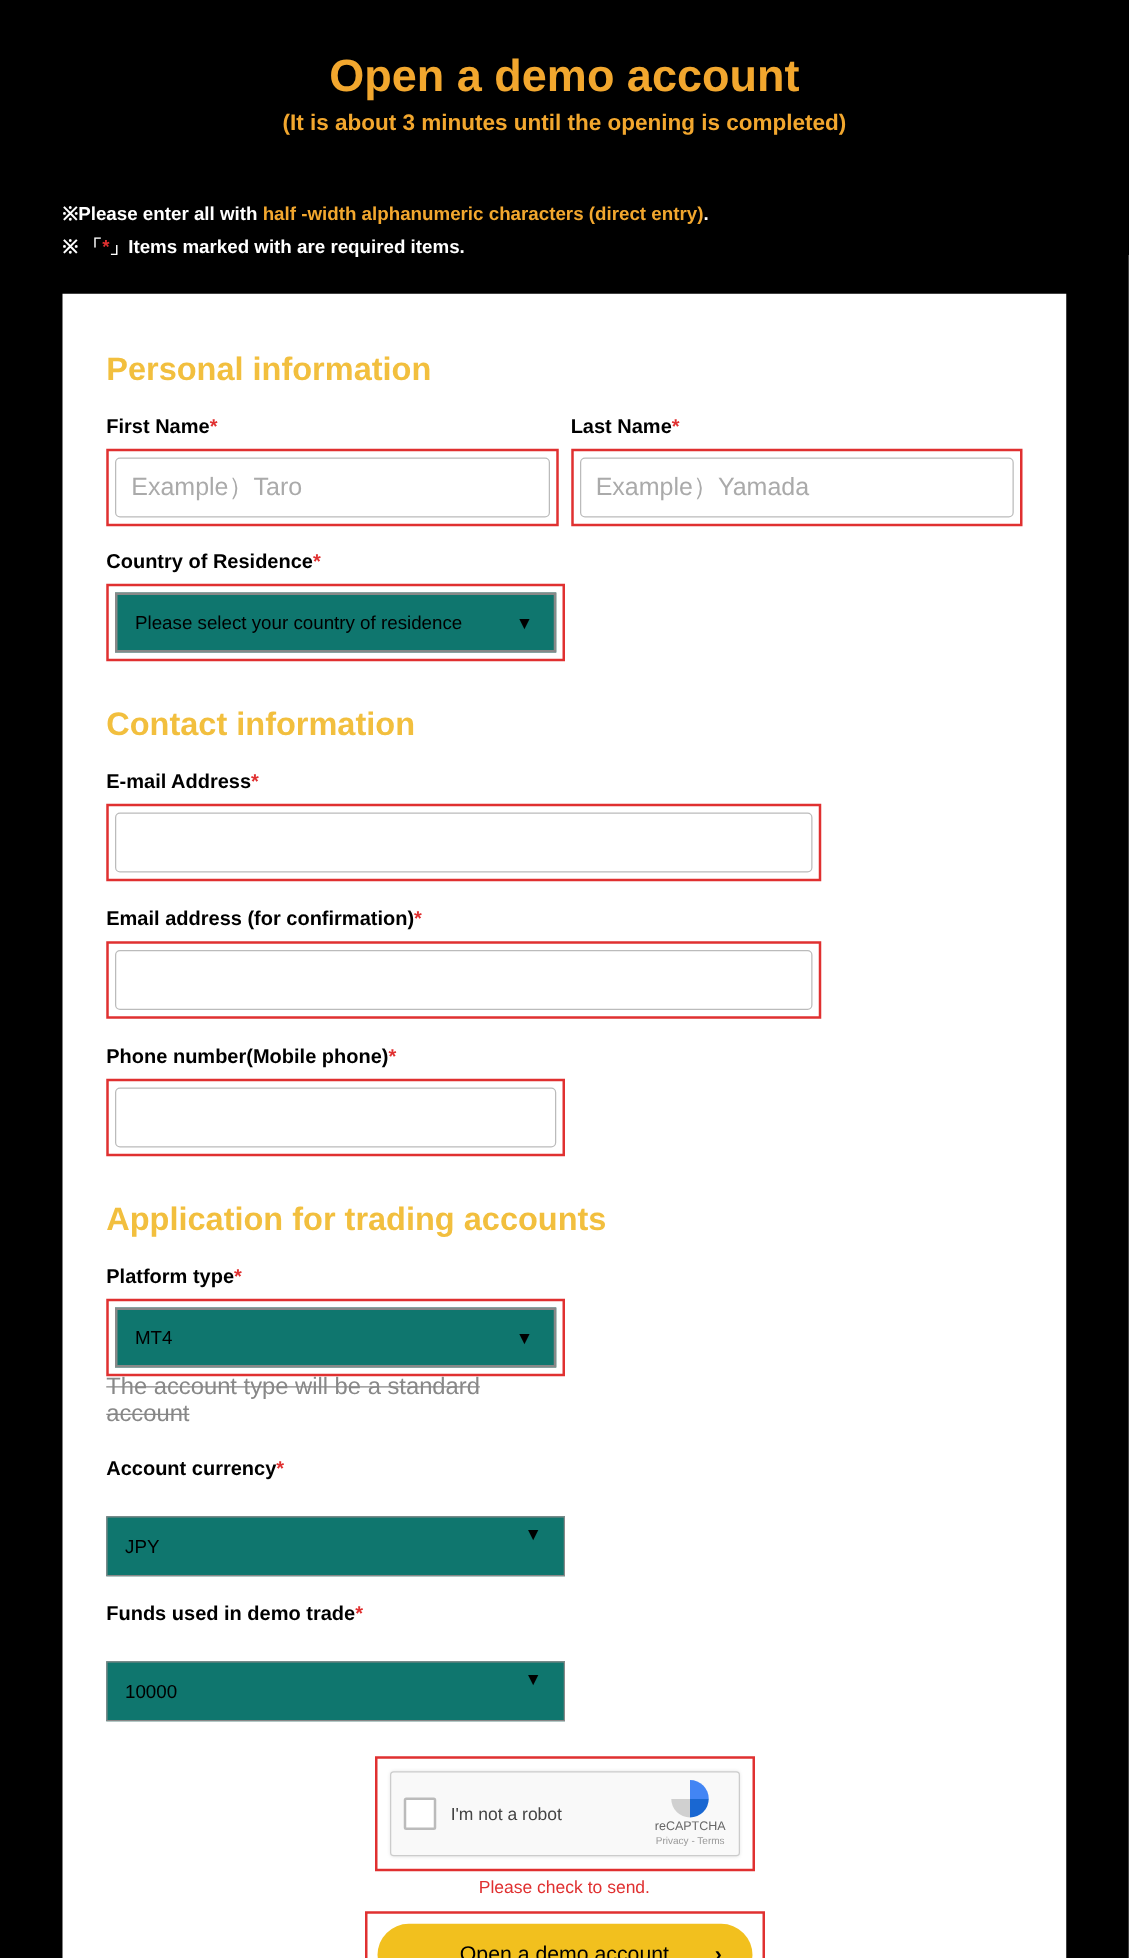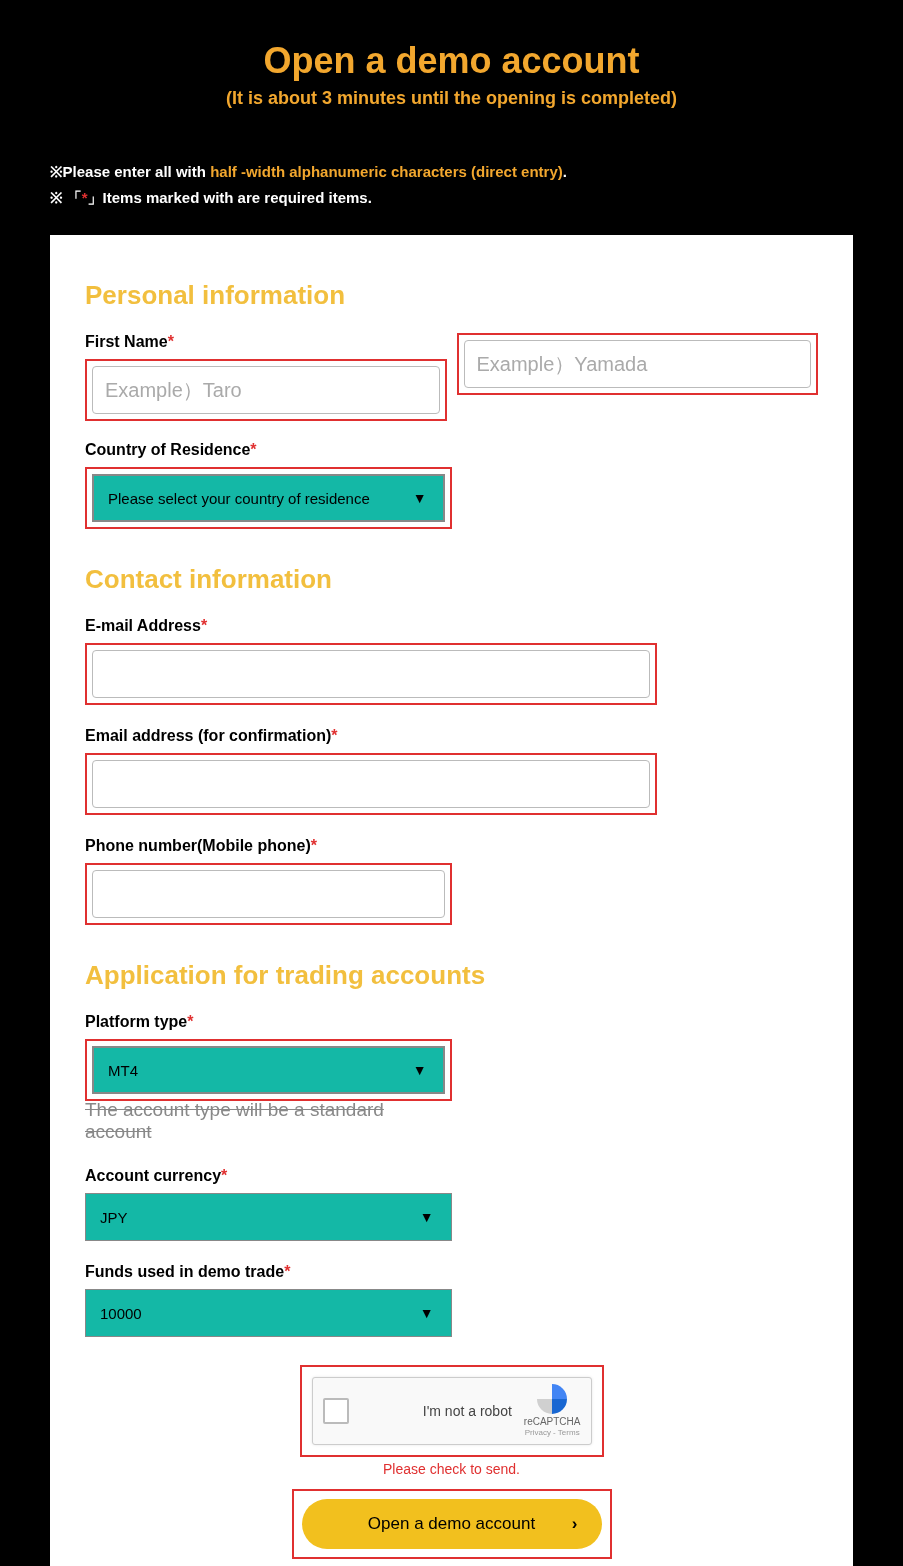--- a/index.html
+++ b/index.html
@@ -66,28 +66,28 @@
   background: #fff;
 }
 .text-input::placeholder { color: #aaa; }
 .select-wrap {
   position: relative;
 }
 .select-input {
   width: 100%;
   height: 48px;
   border: 2px solid #888;
-  background: #14b8a6;
+  background: #0f766e;
   padding: 0 40px 0 14px;
   font-size: 15px;
   appearance: none;
   -webkit-appearance: none;
   cursor: pointer;
 }
-.select-input.thin { border: 1px solid #888; }
+.select-input.thin { border: 1px solid #888; margin-top: 20px; }
 .select-caret {
   position: absolute;
   right: 18px;
   top: 50%;
   transform: translateY(-50%);
   pointer-events: none;
   font-size: 14px;
   color: #000;
 }
 .field-block { margin-bottom: 22px; }
@@ -120,21 +120,21 @@
   box-shadow: 0 0 3px rgba(0,0,0,0.1);
 }
 .captcha-check {
   width: 26px;
   height: 26px;
   border: 2px solid #bbb;
   background: #fff;
   border-radius: 2px;
   cursor: pointer;
 }
-.captcha-label { font-size: 14px; color: #444; flex: 1; text-align: right; }
+.captcha-label { font-size: 14px; color: #444; flex: 1; text-align: left; }
 .captcha-brand { text-align: center; font-size: 9px; color: #888; line-height: 1.2; }
 .captcha-brand .logo {
   width: 30px; height: 30px; margin: 0 auto 2px auto;
   border-radius: 50%;
   background: conic-gradient(#4285f4 0 90deg, #1967d2 90deg 180deg, #d0d0d0 180deg 270deg, transparent 270deg 360deg);
   position: relative;
 }
 .captcha-brand .recap { font-size: 10px; color: #666; }
 .captcha-brand .priv { font-size: 8px; color: #999; }
 .captcha-msg {
@@ -191,20 +191,23 @@
   <div class="field-row">
     <div class="field">
       <label class="field-label">
         <span>First Name</span><span class="req">*</span>
       </label>
       <div class="err-wrap">
         <input type="text" class="text-input" placeholder="Example）Taro" style="">
       </div>
     </div>
     <div class="field">
+      <label class="field-label">
+        <span>Last Name</span><span class="req">*</span>
+      </label>
       <div class="err-wrap">
         <input type="text" class="text-input" placeholder="Example）Yamada" style="">
       </div>
     </div>
   </div>
 
   <div class="field-block field-half">
     <label class="field-label">
       <span>Country of Residence</span><span class="req">*</span>
     </label>

